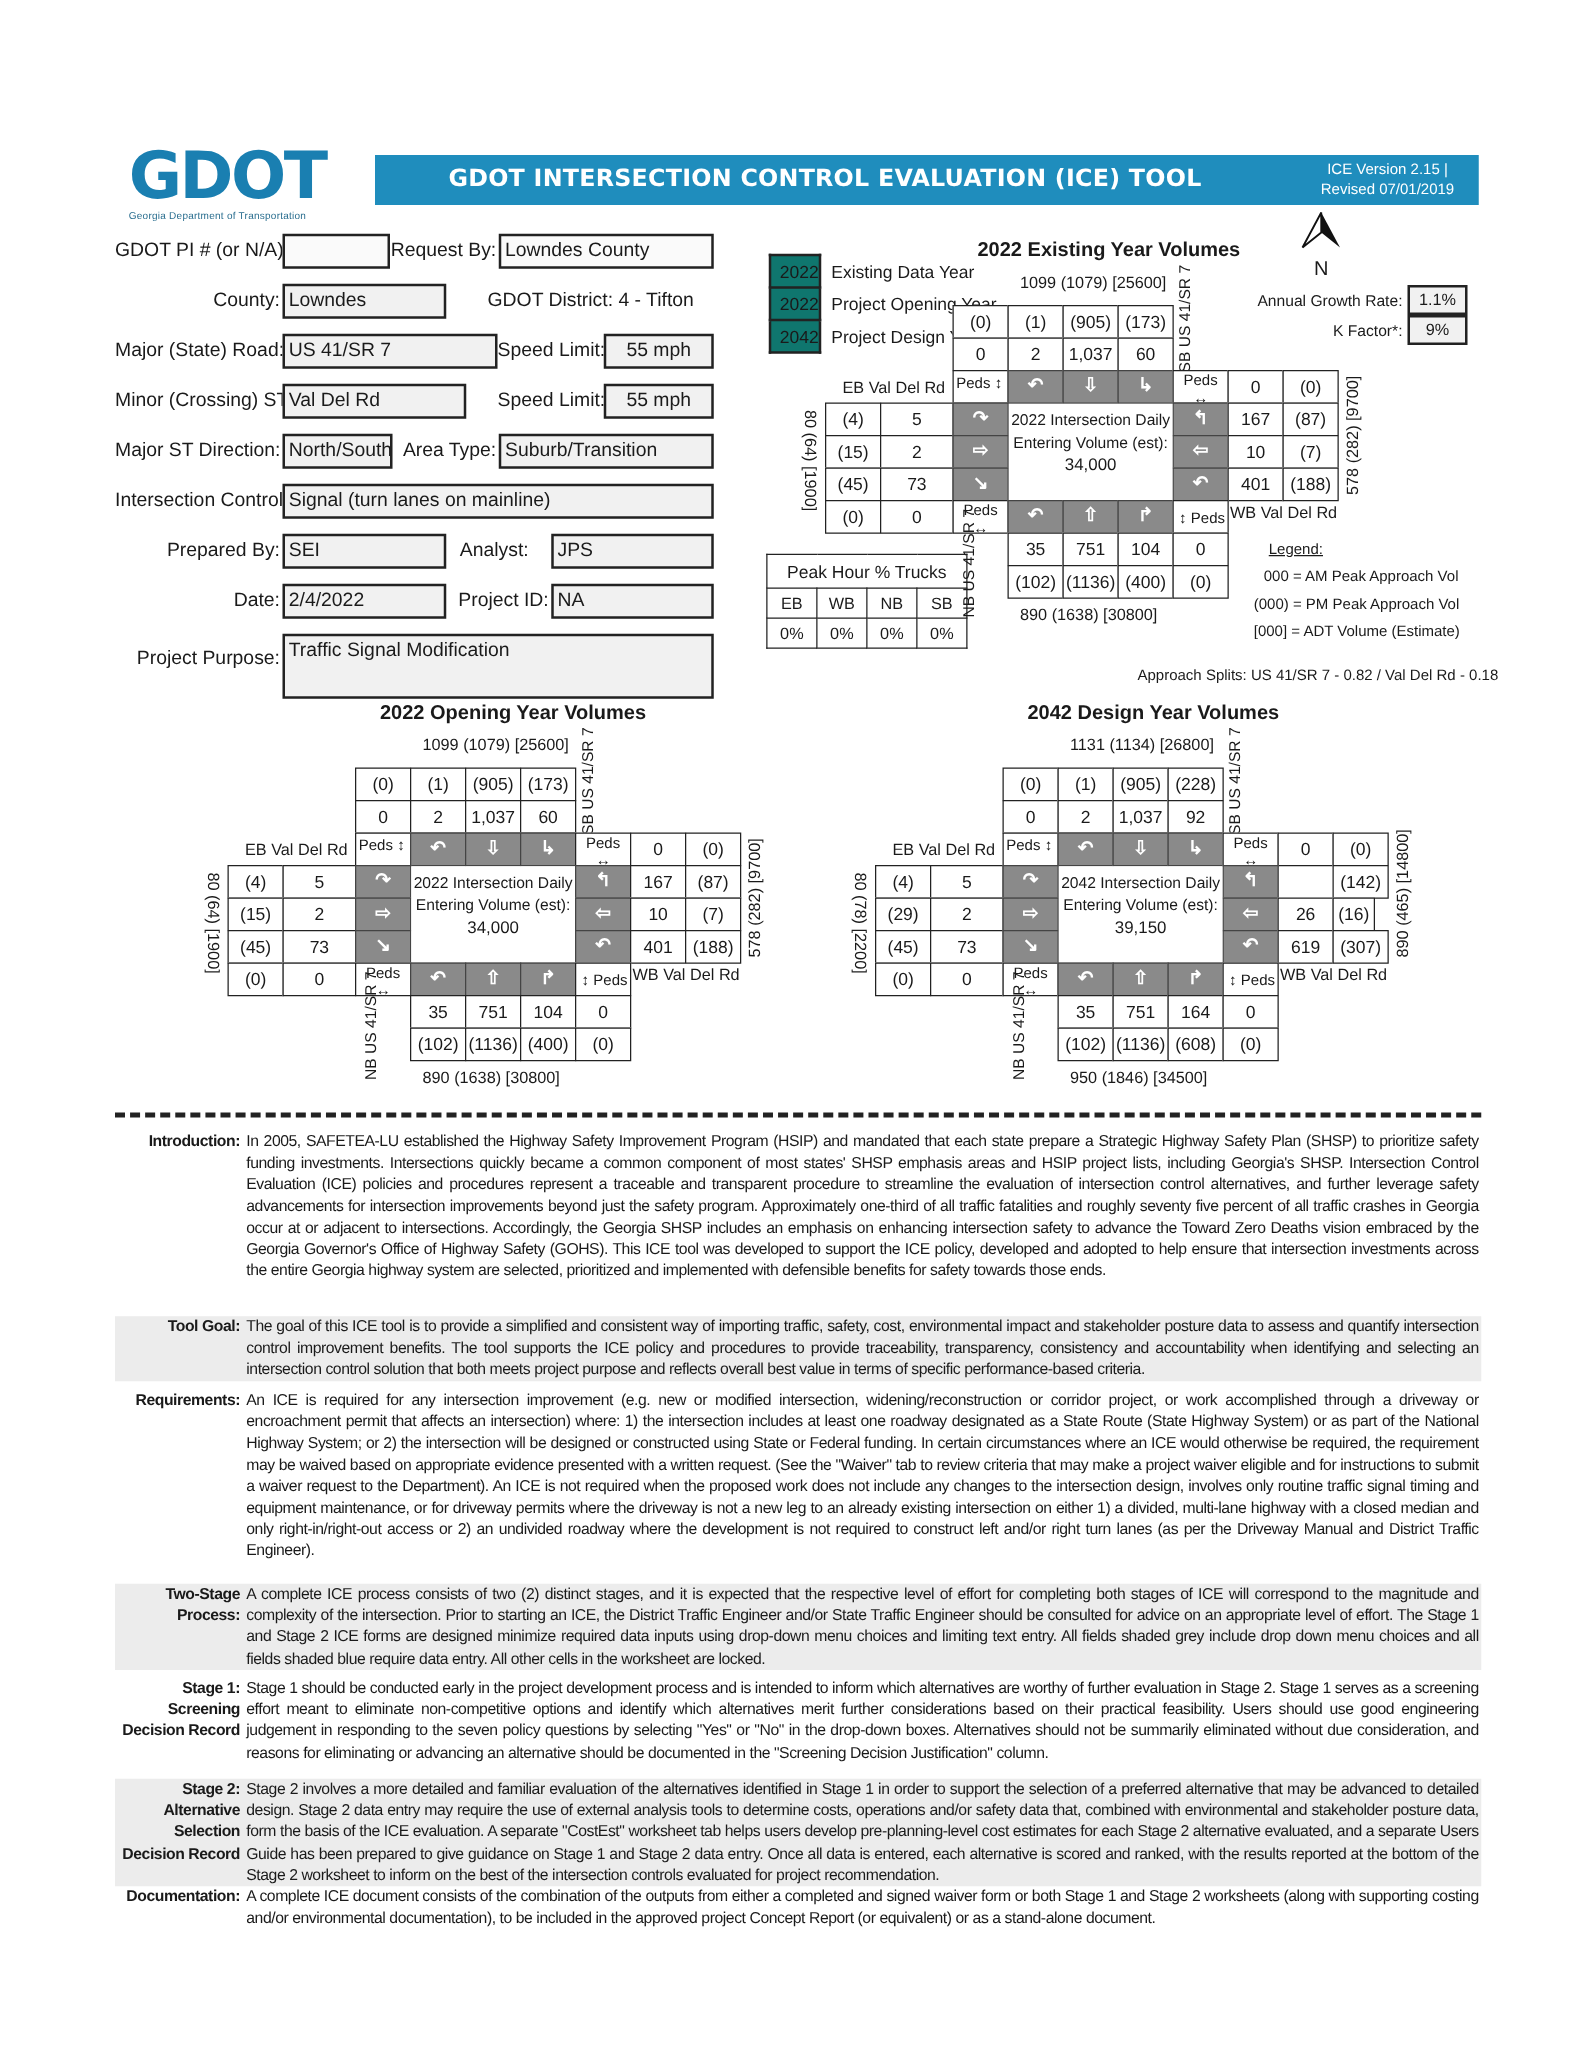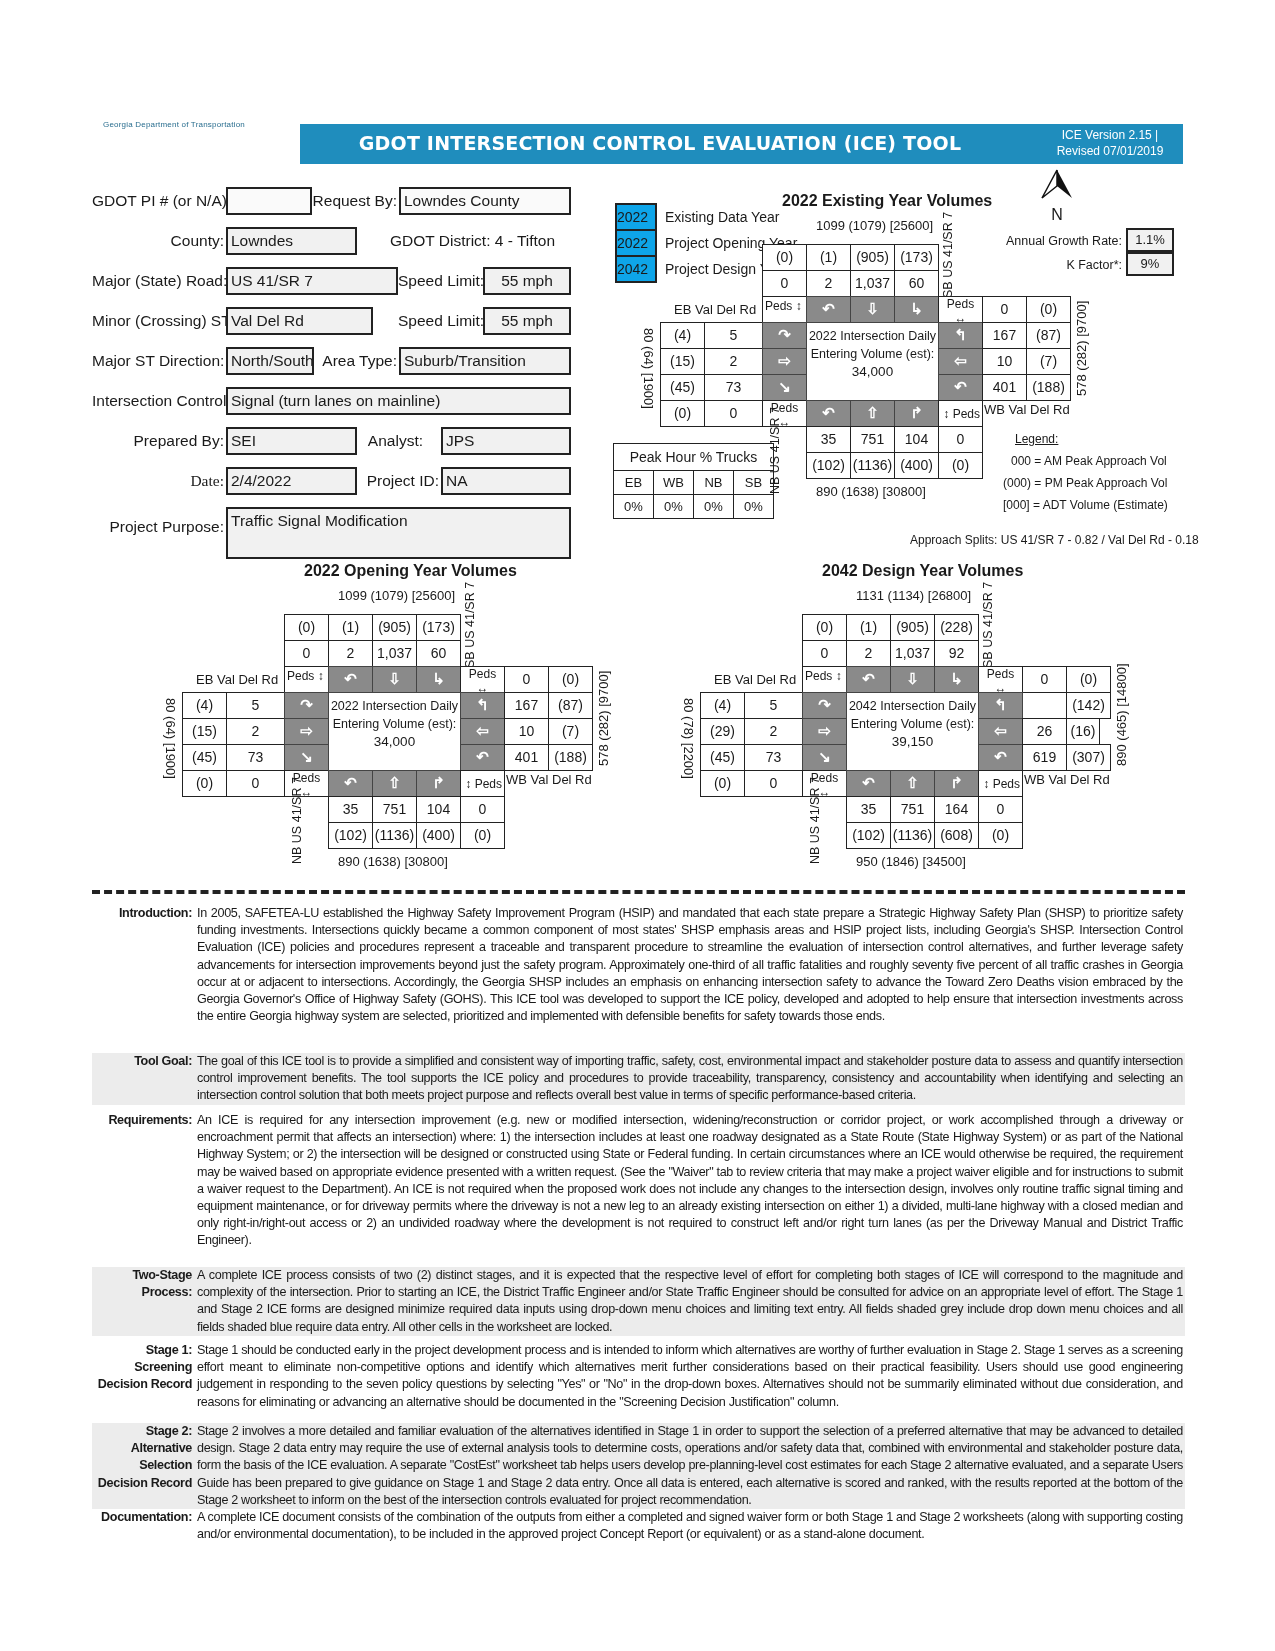--- a/index.html
+++ b/index.html
@@ -17,21 +17,21 @@
 
   
   .lbl { font-size: 15.5px; text-align: right; white-space: nowrap; line-height: 28px; }
   .fld { border: 2px solid #222; background: #f1f1f1; font-size: 15.5px; line-height: 24px; padding: 0 3px; white-space: nowrap; overflow: hidden; height: 28px; }
   .fld.white { background: #fafafa; }
   .fld.center { text-align: center; }
 
   
   .yeartab { border-collapse: collapse; }
   .yeartab td { font-size: 14px; height: 26px; }
-  .yeartab td.y { border: 2px solid #222; background: #0ea5e9; width: 40px; text-align: left; }
+  .yeartab td.y { border: 2px solid #222; background: #0f766e; width: 40px; text-align: right; }
   .yeartab td.t { padding-left: 8px; }
 
   
   .diag { position: absolute; width: 450px; height: 320px; }
   .diag .dtitle { position: absolute; font-weight: bold; font-size: 16px; white-space: nowrap; }
   .diag .cell { position: absolute; border: 1.5px solid #222; background: #fff; text-align: center; font-size: 14px; line-height: 24px; }
   .diag .arrow { position: absolute; background: #8a8a8a; border: 1.5px solid #444; color: #fff; text-align: center; font-size: 15px; line-height: 24px; font-weight: bold; }
   .diag .peds { position: absolute; border: 1.5px solid #222; background: #fff; font-size: 12px; text-align: center; line-height: 14px; }
   .diag .center-box { position: absolute; background: #fff; text-align: center; font-size: 12.5px; line-height: 18px; padding-top: 4px; }
   .diag .vlabel { position: absolute; font-size: 13px; white-space: nowrap; }
@@ -47,20 +47,21 @@
   .sep { left: 92px; top: 890px; width: 1093px; height: 0; border-top: 4px dashed #222; }
   .section { position: absolute; left: 92px; width: 1093px; display: flex; font-size: 12.6px; line-height: 17.2px; font-family: "Liberation Sans", sans-serif; letter-spacing: -0.35px; }
   .section.shade { background: #ececec; }
   .section .sl { width: 105px; text-align: right; font-weight: bold; padding-right: 5px; flex: none; }
   .section .st { flex: 1; text-align: justify; padding-right: 2px; }
 </style>
 </head>
 <body>
 
 <div class="abs logo">
+  <div class="letters">GDOT</div>
   <div class="sub">Georgia Department of Transportation</div>
 </div>
 <div class="abs banner">
   <div class="title">GDOT INTERSECTION CONTROL EVALUATION (ICE) TOOL</div>
   <div class="version">
     <div>ICE Version 2.15 |</div>
     <div>Revised 07/01/2019</div>
   </div>
 </div>
 
@@ -89,21 +90,21 @@
 <div class="abs fld" style="left:399px;top:347px;width:172px;">Suburb/Transition</div>
 
 <div class="abs lbl" style="left:92px;top:387px;width:132px;">Intersection Control:</div>
 <div class="abs fld" style="left:226px;top:387px;width:345px;">Signal (turn lanes on mainline)</div>
 
 <div class="abs lbl" style="left:92px;top:427px;width:132px;">Prepared By:</div>
 <div class="abs fld" style="left:226px;top:427px;width:131px;">SEI</div>
 <div class="abs lbl" style="left:344px;top:427px;width:79px;">Analyst:</div>
 <div class="abs fld" style="left:441px;top:427px;width:130px;">JPS</div>
 
-<div class="abs lbl" style="left:92px;top:467px;width:132px;font-family:Liberation Serif, serif;">Date:</div>
+<div class="abs lbl" style="left:92px;top:467px;width:132px;">Date:</div>
 <div class="abs fld" style="left:226px;top:467px;width:131px;">2/4/2022</div>
 <div class="abs lbl" style="left:360px;top:467px;width:79px;">Project ID:</div>
 <div class="abs fld" style="left:441px;top:467px;width:130px;">NA</div>
 
 <div class="abs lbl" style="left:92px;top:513px;width:132px;">Project Purpose:</div>
 <div class="abs fld" style="left:226px;top:507px;width:345px;height:52px;">Traffic Signal Modification</div>
 
 <table class="abs yeartab" style="left:615px;top:203px;">
   <tbody>
       <tr>

